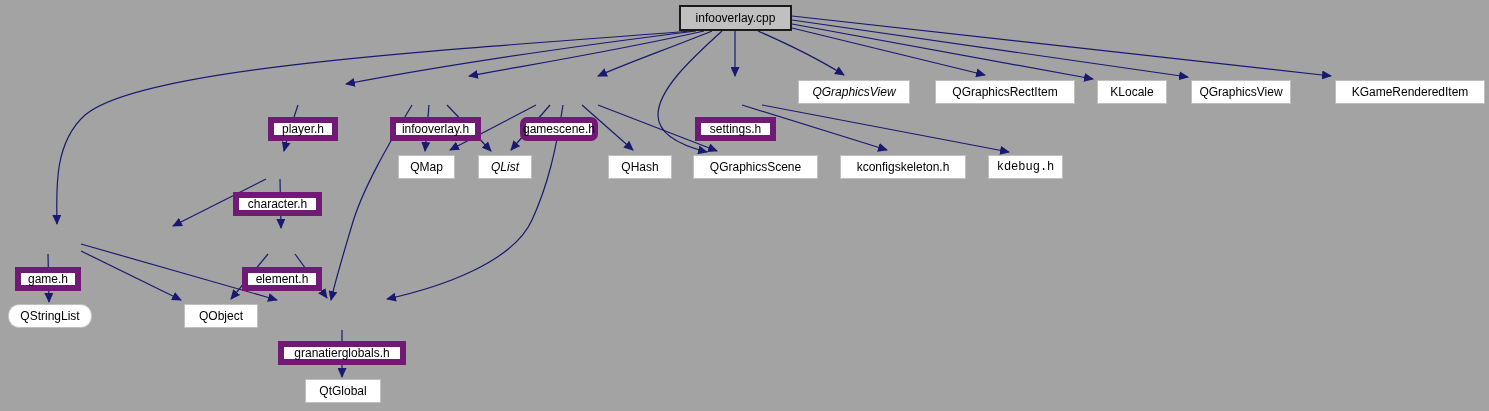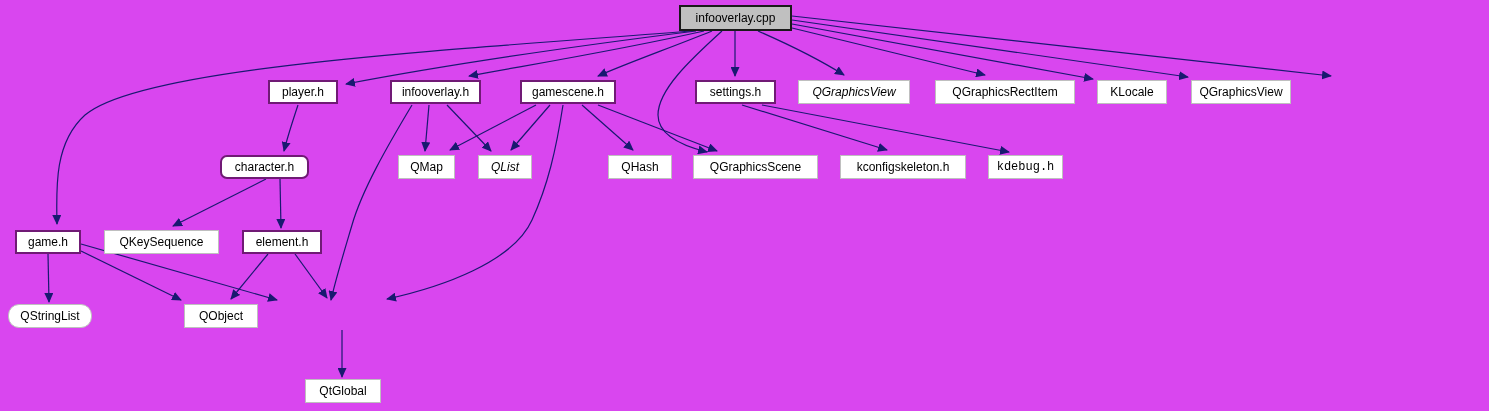--- a/index.html
+++ b/index.html
@@ -1,23 +1,23 @@
 <!DOCTYPE html>
 <html><head>
 <meta charset="utf-8">
 <style>
   html,body{margin:0;padding:0;background:#ffffff;}
-  #canvas{position:relative;width:1489px;height:411px;background:#d946ef;overflow:hidden;
+  #canvas{position:relative;width:1489px;height:411px;background:#a3a3a3;overflow:hidden;
           font-family:"Liberation Sans",sans-serif;}
   #edges{position:absolute;left:0;top:0;width:1489px;height:411px;}
   .edge{fill:none;stroke:#191970;stroke-width:1.2px;}
   .node{position:absolute;box-sizing:border-box;display:flex;align-items:center;justify-content:center;
         background:#ffffff;border:1px solid #bfbfbf;color:#000;font-size:12px;line-height:1;
         white-space:nowrap;height:24px;}
-  .node.internal{border:2px solid #701a75;}
+  .node.internal{border:6px solid #701a75;margin-top:37px;}
   .node.current{background:#c0c0c0;border:2px solid #1a1a1a;}
 </style>
 </head>
 <body>
 
 <div id="canvas">
 
   <svg id="edges" viewBox="0 0 1489 411">
     <defs>
       <marker id="arrow" markerWidth="11" markerHeight="9" refX="9" refY="4.5" orient="auto" markerUnits="userSpaceOnUse">
@@ -53,37 +53,38 @@
     <path class="edge" marker-end="url(#arrow)" d="M81,244 L277,300"></path>
     <path class="edge" marker-end="url(#arrow)" d="M268,254 L231,299"></path>
     <path class="edge" marker-end="url(#arrow)" d="M295,254 L327,298"></path>
     <path class="edge" marker-end="url(#arrow)" d="M342,330 L342,377"></path>
   </svg>
 
   <div class="node current" style="left:679px;top:5px;width:113px;height:26px;">infooverlay.cpp</div>
 
   <div class="node internal" style="left:268px;top:80px;width:70px;">player.h</div>
   <div class="node internal" style="left:390px;top:80px;width:91px;">infooverlay.h</div>
-  <div class="node internal" style="left:520px;top:80px;width:96px;">gamescene.h</div>
+  <div class="node internal" style="left:520px;top:80px;width:78px;border-radius:7px;">gamescene.h</div>
   <div class="node internal" style="left:695px;top:80px;width:81px;">settings.h</div>
   <div class="node external" style="left:798px;top:80px;width:112px;font-style:italic;">QGraphicsView</div>
   <div class="node external" style="left:935px;top:80px;width:140px;">QGraphicsRectItem</div>
   <div class="node external" style="left:1097px;top:80px;width:70px;">KLocale</div>
   <div class="node external" style="left:1191px;top:80px;width:100px;">QGraphicsView</div>
+  <div class="node external" style="left:1335px;top:80px;width:150px;">KGameRenderedItem</div>
 
-  <div class="node internal" style="left:220px;top:155px;width:89px;border-radius:7px;">character.h</div>
+  <div class="node internal" style="left:233px;top:155px;width:89px;">character.h</div>
   <div class="node external" style="left:398px;top:155px;width:57px;">QMap</div>
   <div class="node external" style="left:478px;top:155px;width:54px;font-style:italic;">QList</div>
   <div class="node external" style="left:608px;top:155px;width:64px;">QHash</div>
   <div class="node external" style="left:693px;top:155px;width:125px;">QGraphicsScene</div>
   <div class="node external" style="left:840px;top:155px;width:126px;">kconfigskeleton.h</div>
   <div class="node external" style="left:988px;top:155px;width:75px;font-family:Liberation Mono, monospace;">kdebug.h</div>
 
   <div class="node internal" style="left:15px;top:230px;width:66px;">game.h</div>
-  <div class="node external" style="left:104px;top:230px;width:115px;">QKeySequence</div>
   <div class="node internal" style="left:242px;top:230px;width:80px;">element.h</div>
 
   <div class="node external" style="left:8px;top:304px;width:84px;border-radius:11px;">QStringList</div>
   <div class="node external" style="left:184px;top:304px;width:74px;">QObject</div>
+  <div class="node internal" style="left:278px;top:304px;width:128px;">granatierglobals.h</div>
 
   <div class="node external" style="left:305px;top:379px;width:76px;">QtGlobal</div>
 
 </div>
 
 </body></html>

